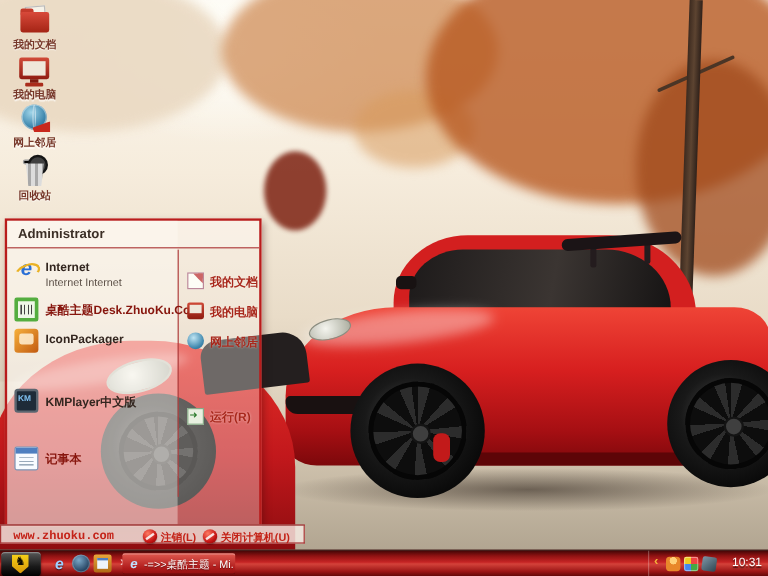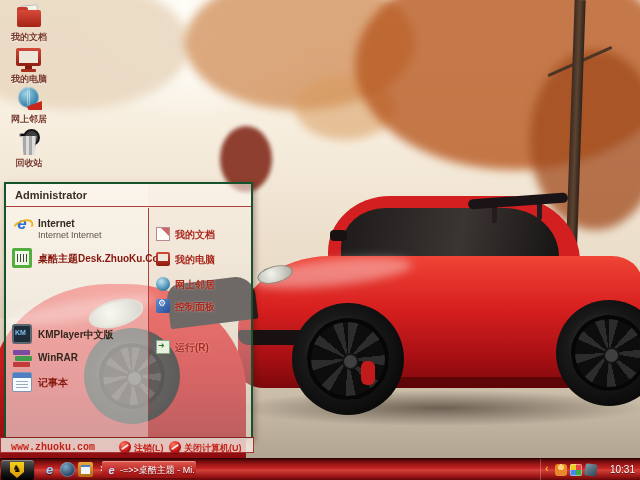--- a/index.html
+++ b/index.html
@@ -85,22 +85,22 @@
   .art-net .mer{position:absolute;left:13px;top:1px;width:3px;height:21px;border-radius:50%;border:1px solid rgba(255,255,255,.5);}
   .art-net .swoosh{position:absolute;left:13px;top:15px;width:15px;height:9px;background:#c8281c;
     clip-path:polygon(0 60%,100% 0,100% 100%,10% 100%);}
   
   .art-bin .rim{position:absolute;left:5px;top:3px;width:20px;height:4px;background:#cfcfcf;border-radius:2px;border:1px solid #999;}
   .art-bin .can{position:absolute;left:6px;top:6px;width:18px;height:19px;
     clip-path:polygon(8% 0,92% 0,80% 100%,20% 100%);
     background:repeating-linear-gradient(90deg,#dcdcdc 0 3px,#a8a8a8 3px 6px);}
 
   
-  .start-menu{position:absolute;left:4px;top:182px;width:249px;height:257px;
-    border:2px solid #14532d;background:rgba(255,250,243,.34);box-shadow:2px 3px 6px rgba(60,10,10,.35);}
+  .start-menu{position:absolute;left:4px;top:182px;width:214px;height:257px;
+    border:2px solid #b91c1c;background:rgba(255,250,243,.34);box-shadow:2px 3px 6px rgba(60,10,10,.35);}
   .menu-overlay-left{position:absolute;left:0;top:0;width:142px;height:100%;background:rgba(255,252,247,.38);}
   .menu-header{position:absolute;left:0;top:0;width:100%;height:23px;border-bottom:1px solid #b04040;
     background:rgba(255,250,244,.35);}
   .menu-user{position:absolute;left:9px;top:5px;font-size:11px;font-weight:bold;color:#3c2f26;}
   .menu-vdiv{position:absolute;left:142px;top:24px;width:1px;height:206px;background:#b04040;}
 
   .ml-item{position:absolute;left:6px;width:134px;height:22px;cursor:pointer;}
   .ml-item .mi{position:absolute;left:0;top:0;}
   .ml-label{position:absolute;left:26px;top:4px;font-size:10px;font-weight:bold;color:#33261f;white-space:nowrap;}
   .ml-label.red{color:#87160e;}
@@ -290,53 +290,45 @@
 
     <div class="ml-item tall" style="top:30px;">
       <span class="mi mi-ie">e</span>
       <span class="ml-label">Internet</span>
       <span class="ml-sub">Internet Internet</span>
     </div>
     <div class="ml-item" style="top:64px;">
       <span class="mi mi-zk"></span>
       <span class="ml-label red">桌酷主题Desk.ZhuoKu.Com</span>
     </div>
+    <div class="ml-item" style="top:90px;">
+      <span class="mi mi-ip"></span>
+      <span class="ml-label">IconPackager</span>
+    </div>
     <div class="ml-item" style="top:140px;">
       <span class="mi mi-km"></span>
       <span class="ml-label">KMPlayer中文版</span>
     </div>
-    <div class="ml-item" style="top:164px;">
-      <span class="mi mi-rar">
-          <i class="r1"></i>
-          <i class="r2"></i>
-          <i class="r3"></i>
-        </span>
-      <span class="ml-label">WinRAR</span>
-    </div>
     <div class="ml-item" style="top:188px;">
       <span class="mi mi-note"></span>
       <span class="ml-label red">记事本</span>
     </div>
 
 
     <div class="mr-item" style="top:42px;">
       <span class="mr-ico ri-doc"></span>
       <span class="mr-label">我的文档</span>
     </div>
     <div class="mr-item" style="top:67px;">
       <span class="mr-ico ri-comp"></span>
       <span class="mr-label">我的电脑</span>
     </div>
     <div class="mr-item" style="top:92px;">
       <span class="mr-ico ri-net"></span>
       <span class="mr-label">网上邻居</span>
-    </div>
-    <div class="mr-item" style="top:114px;">
-      <span class="mr-ico ri-cpanel"></span>
-      <span class="mr-label">控制面板</span>
     </div>
     <div class="mr-item" style="top:155px;">
       <span class="mr-ico ri-run"></span>
       <span class="mr-label">运行(R)</span>
     </div>
   </div>
 
   <div class="menu-footer">
     <span class="site-label">www.zhuoku.com</span>
     <div class="ftr-btn ftr-logoff">

